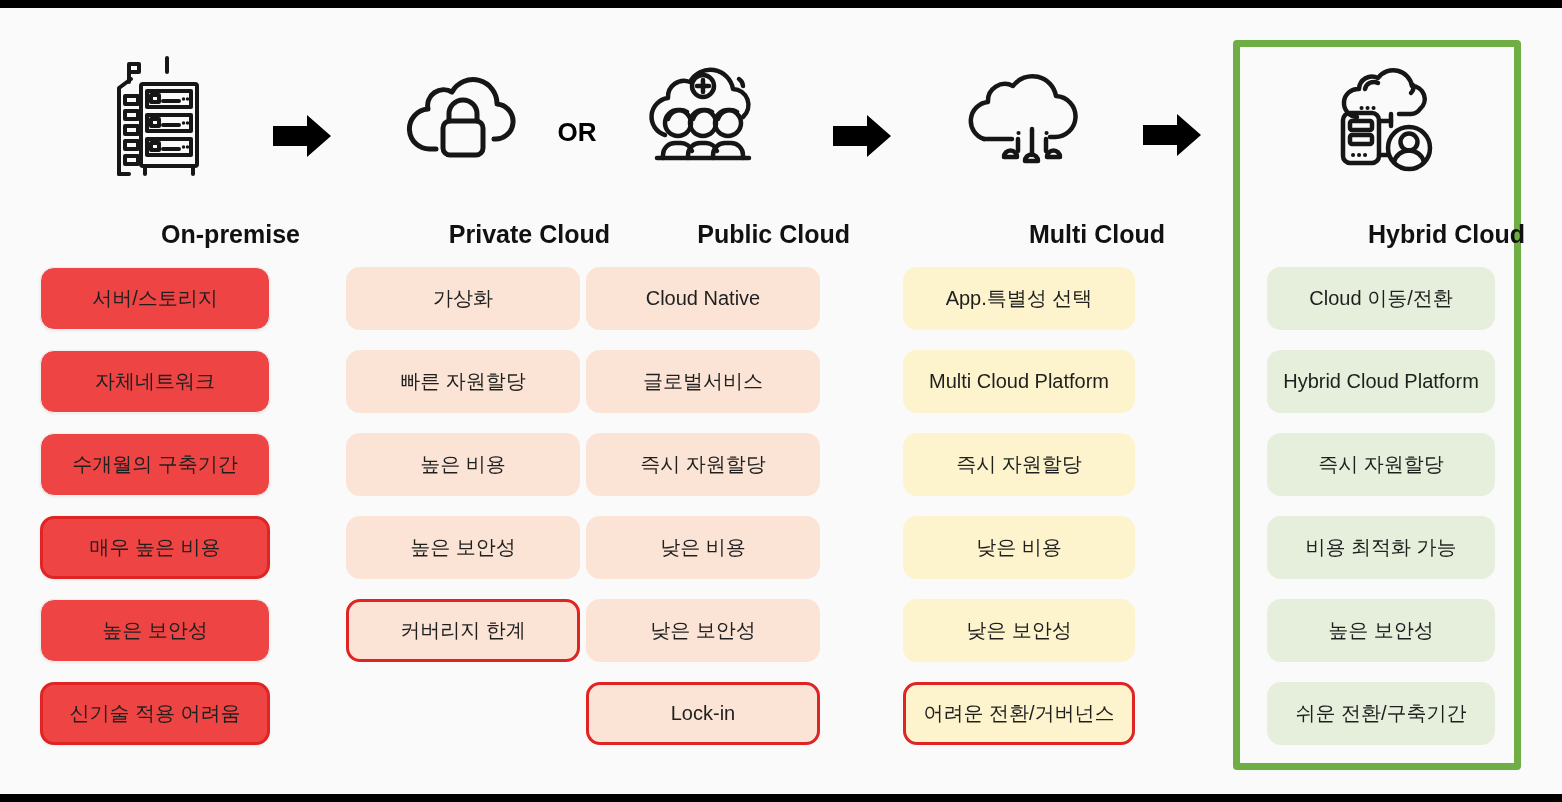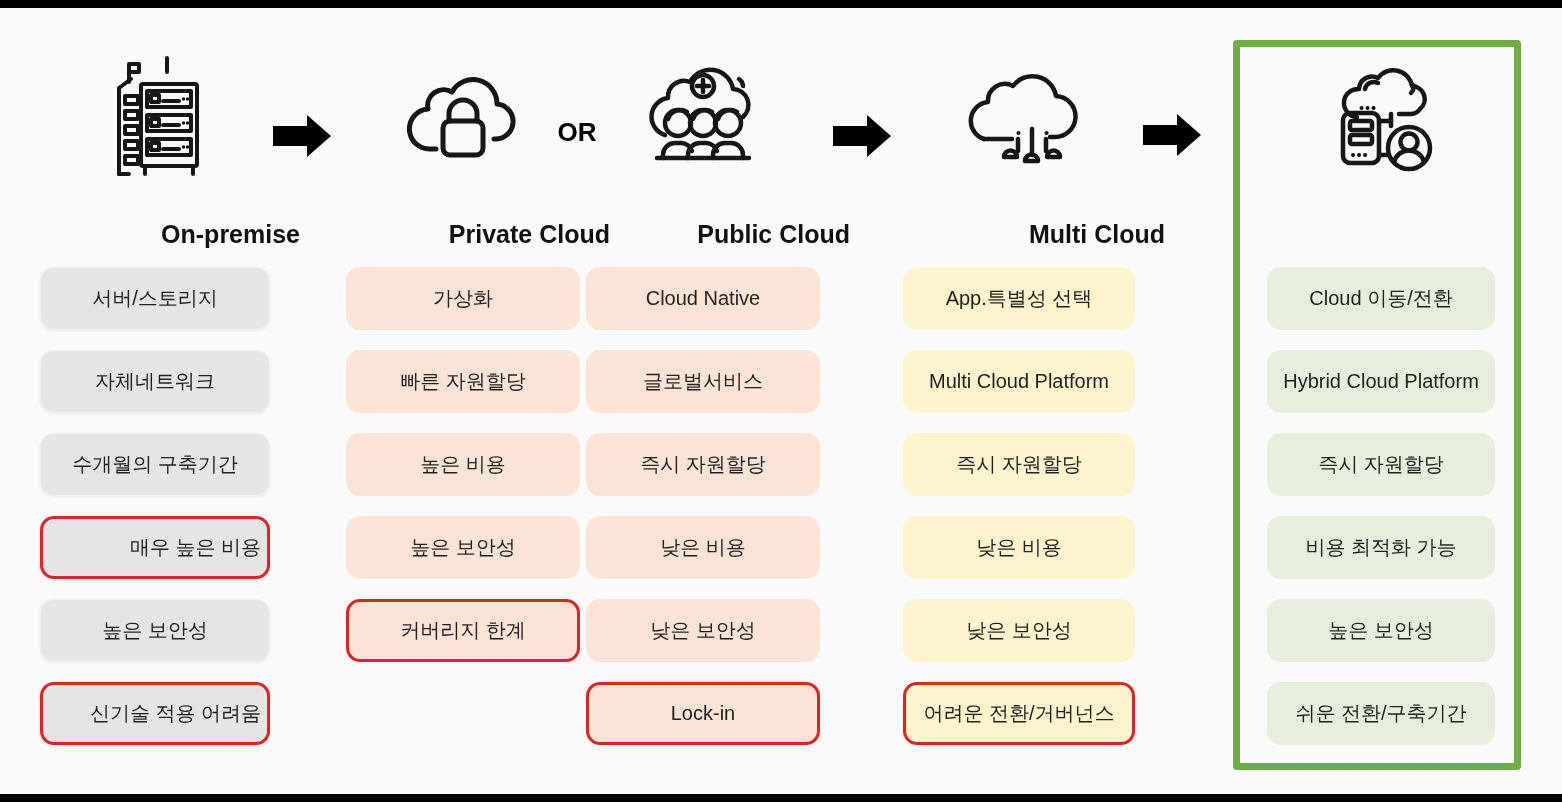--- a/index.html
+++ b/index.html
@@ -25,22 +25,22 @@
   .icon-slot svg { display:block; }
 
   .col-title { position:absolute; top:190px; left:-30px; right:-30px; text-align:right;
     font-size:25px; font-weight:700; color:#111; letter-spacing:0;margin-top:30px; }
 
   .boxes { position:absolute; top:267px; left:0; right:0; display:flex; flex-direction:column; gap:20px; }
   .box { height:63px; border-radius:14px; display:flex; align-items:center; justify-content:center;
     font-size:20px; color:#1f1f1f; padding:0 6px; white-space:nowrap; }
   .box.neg { border:3px solid var(--negative-border,#e02424); }
 
-  .c-white .box  { background:#e5e5e5; border:1px solid #f1f1f1; box-shadow:0 1px 3px rgba(0,0,0,.07); }
-  .c-white .box.neg { border:3px solid var(--negative-border,#e02424);justify-content:flex-end; }
+  .c-white .box  { background:#ef4444; border:1px solid #f1f1f1; box-shadow:0 1px 3px rgba(0,0,0,.07); }
+  .c-white .box.neg { border:3px solid var(--negative-border,#e02424); }
   .c-peach .box  { background:var(--private-public-fill,#fbe4d6); }
   .c-yellow .box { background:var(--multi-fill,#fdf3cd); }
   .c-green .box  { background:var(--hybrid-fill,#e5efdb);text-align:right; }
 
   .arrow { position:absolute; width:58px; height:46px; }
   .arrow.a1 { left:273px; top:113px; }
   .arrow.a2 { left:833px; top:113px; }
   .arrow.a3 { left:1143px; top:112px; }
 
   .or { position:absolute; left:548px; top:117px; width:58px; text-align:center;
@@ -253,20 +253,21 @@
           <path d="M54 62 h12 M54 96 h8"></path>
           <rect x="25" y="62" width="22" height="9" rx="2"></rect>
           <rect x="25" y="76" width="22" height="9" rx="2"></rect>
           <path d="M28 96 h.1 M34 96 h.1 M40 96 h.1" stroke-width="4"></path>
           <circle cx="84" cy="89" r="21"></circle>
           <circle cx="84" cy="83" r="8.5"></circle>
           <path d="M69 103 a15.5 15.5 0 0 1 30 0"></path>
         </g>
       </svg>
     </div>
+    <h2 class="col-title">Hybrid Cloud</h2>
     <div class="boxes">
       <div class="box">
           <span>Cloud 이동/전환</span>
         </div>
       <div class="box">
           <span>Hybrid Cloud Platform</span>
         </div>
       <div class="box">
           <span>즉시 자원할당</span>
         </div>

